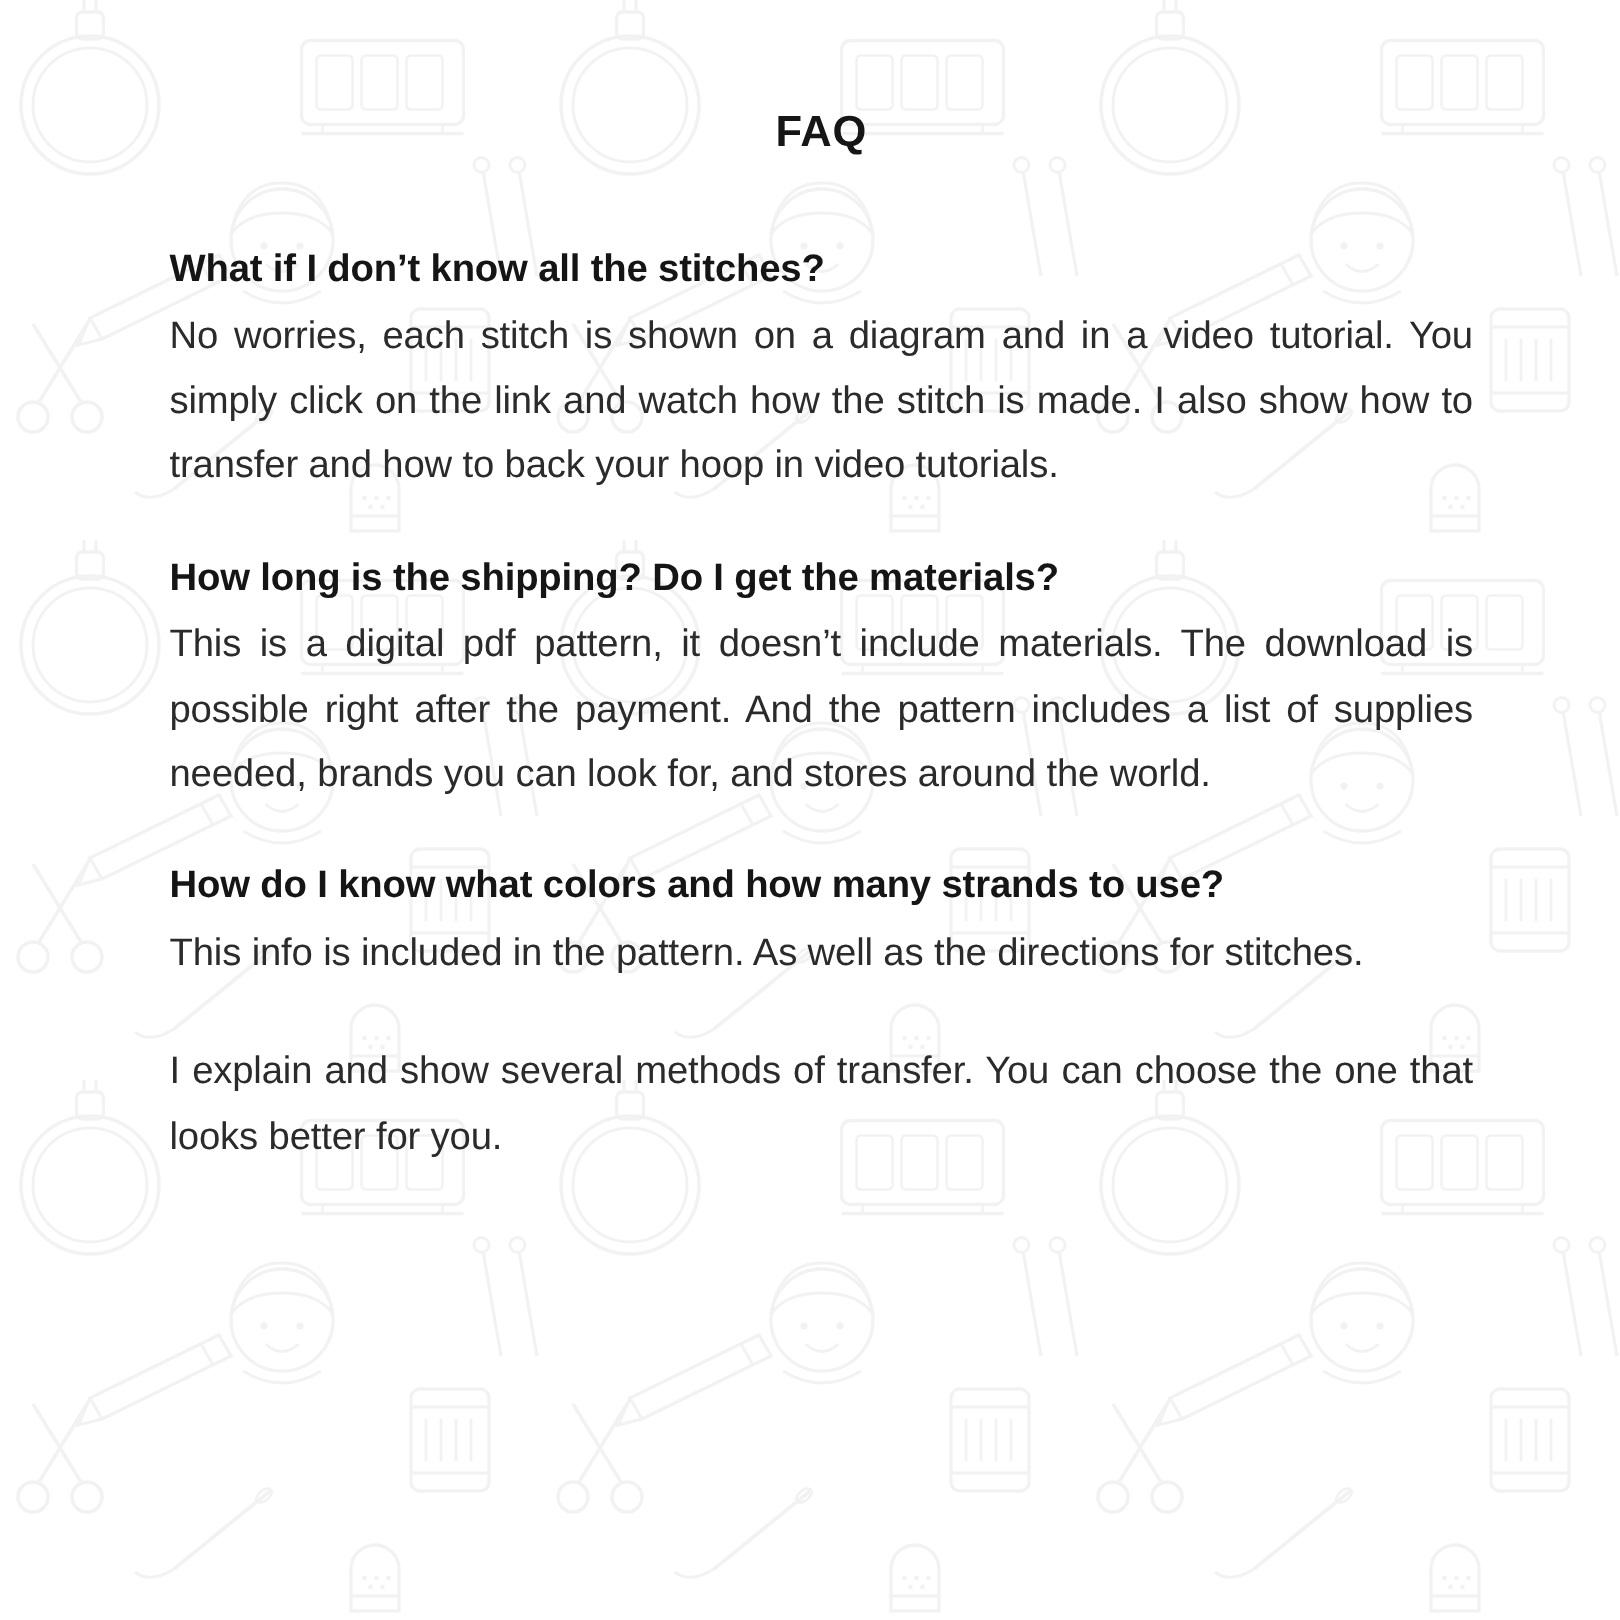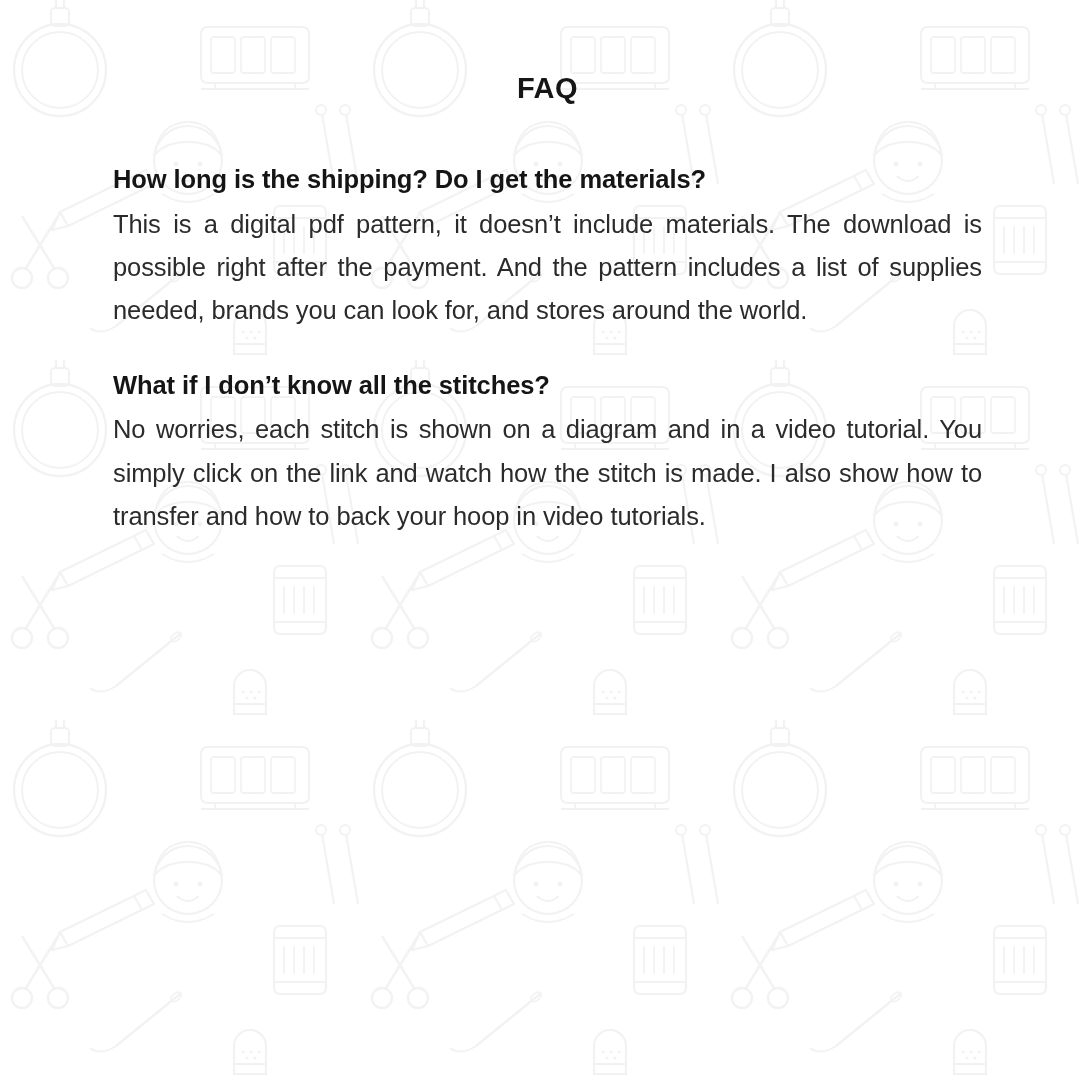--- a/index.html
+++ b/index.html
@@ -155,26 +155,31 @@
     </pattern>
   </defs>
   <rect x="0" y="0" width="1080" height="1080" fill="url(#supplies)"></rect>
 </svg>
 
 <div class="page">
 
   <h1 class="page-title">FAQ</h1>
 
   <div class="faq-item">
+    <p class="faq-question">What if I don’t know all the stitches?</p>
+    <p class="faq-answer">No worries, each stitch is shown on a diagram and in a video tutorial. You simply click on the link and watch how the stitch is made. I also show how to transfer and how to back your hoop in video tutorials.</p>
+  </div>
+
+  <div class="faq-item">
     <p class="faq-question">How long is the shipping? Do I get the materials?</p>
     <p class="faq-answer">This is a digital pdf pattern, it doesn’t include materials. The download is possible right after the payment. And the pattern includes a list of supplies needed, brands you can look for, and stores around the world.</p>
   </div>
 
   <div class="faq-item">
-    <p class="faq-question">What if I don’t know all the stitches?</p>
-    <p class="faq-answer">No worries, each stitch is shown on a diagram and in a video tutorial. You simply click on the link and watch how the stitch is made. I also show how to transfer and how to back your hoop in video tutorials.</p>
+    <p class="faq-question">How do I know what colors and how many strands to use?</p>
+    <p class="faq-answer">This info is included in the pattern. As well as the directions for stitches.</p>
   </div>
 
-
   <div class="faq-item">
+    <p class="faq-answer">I explain and show several methods of transfer. You can choose the one that looks better for you.</p>
   </div>
 
 </div>
 
 </body></html>

